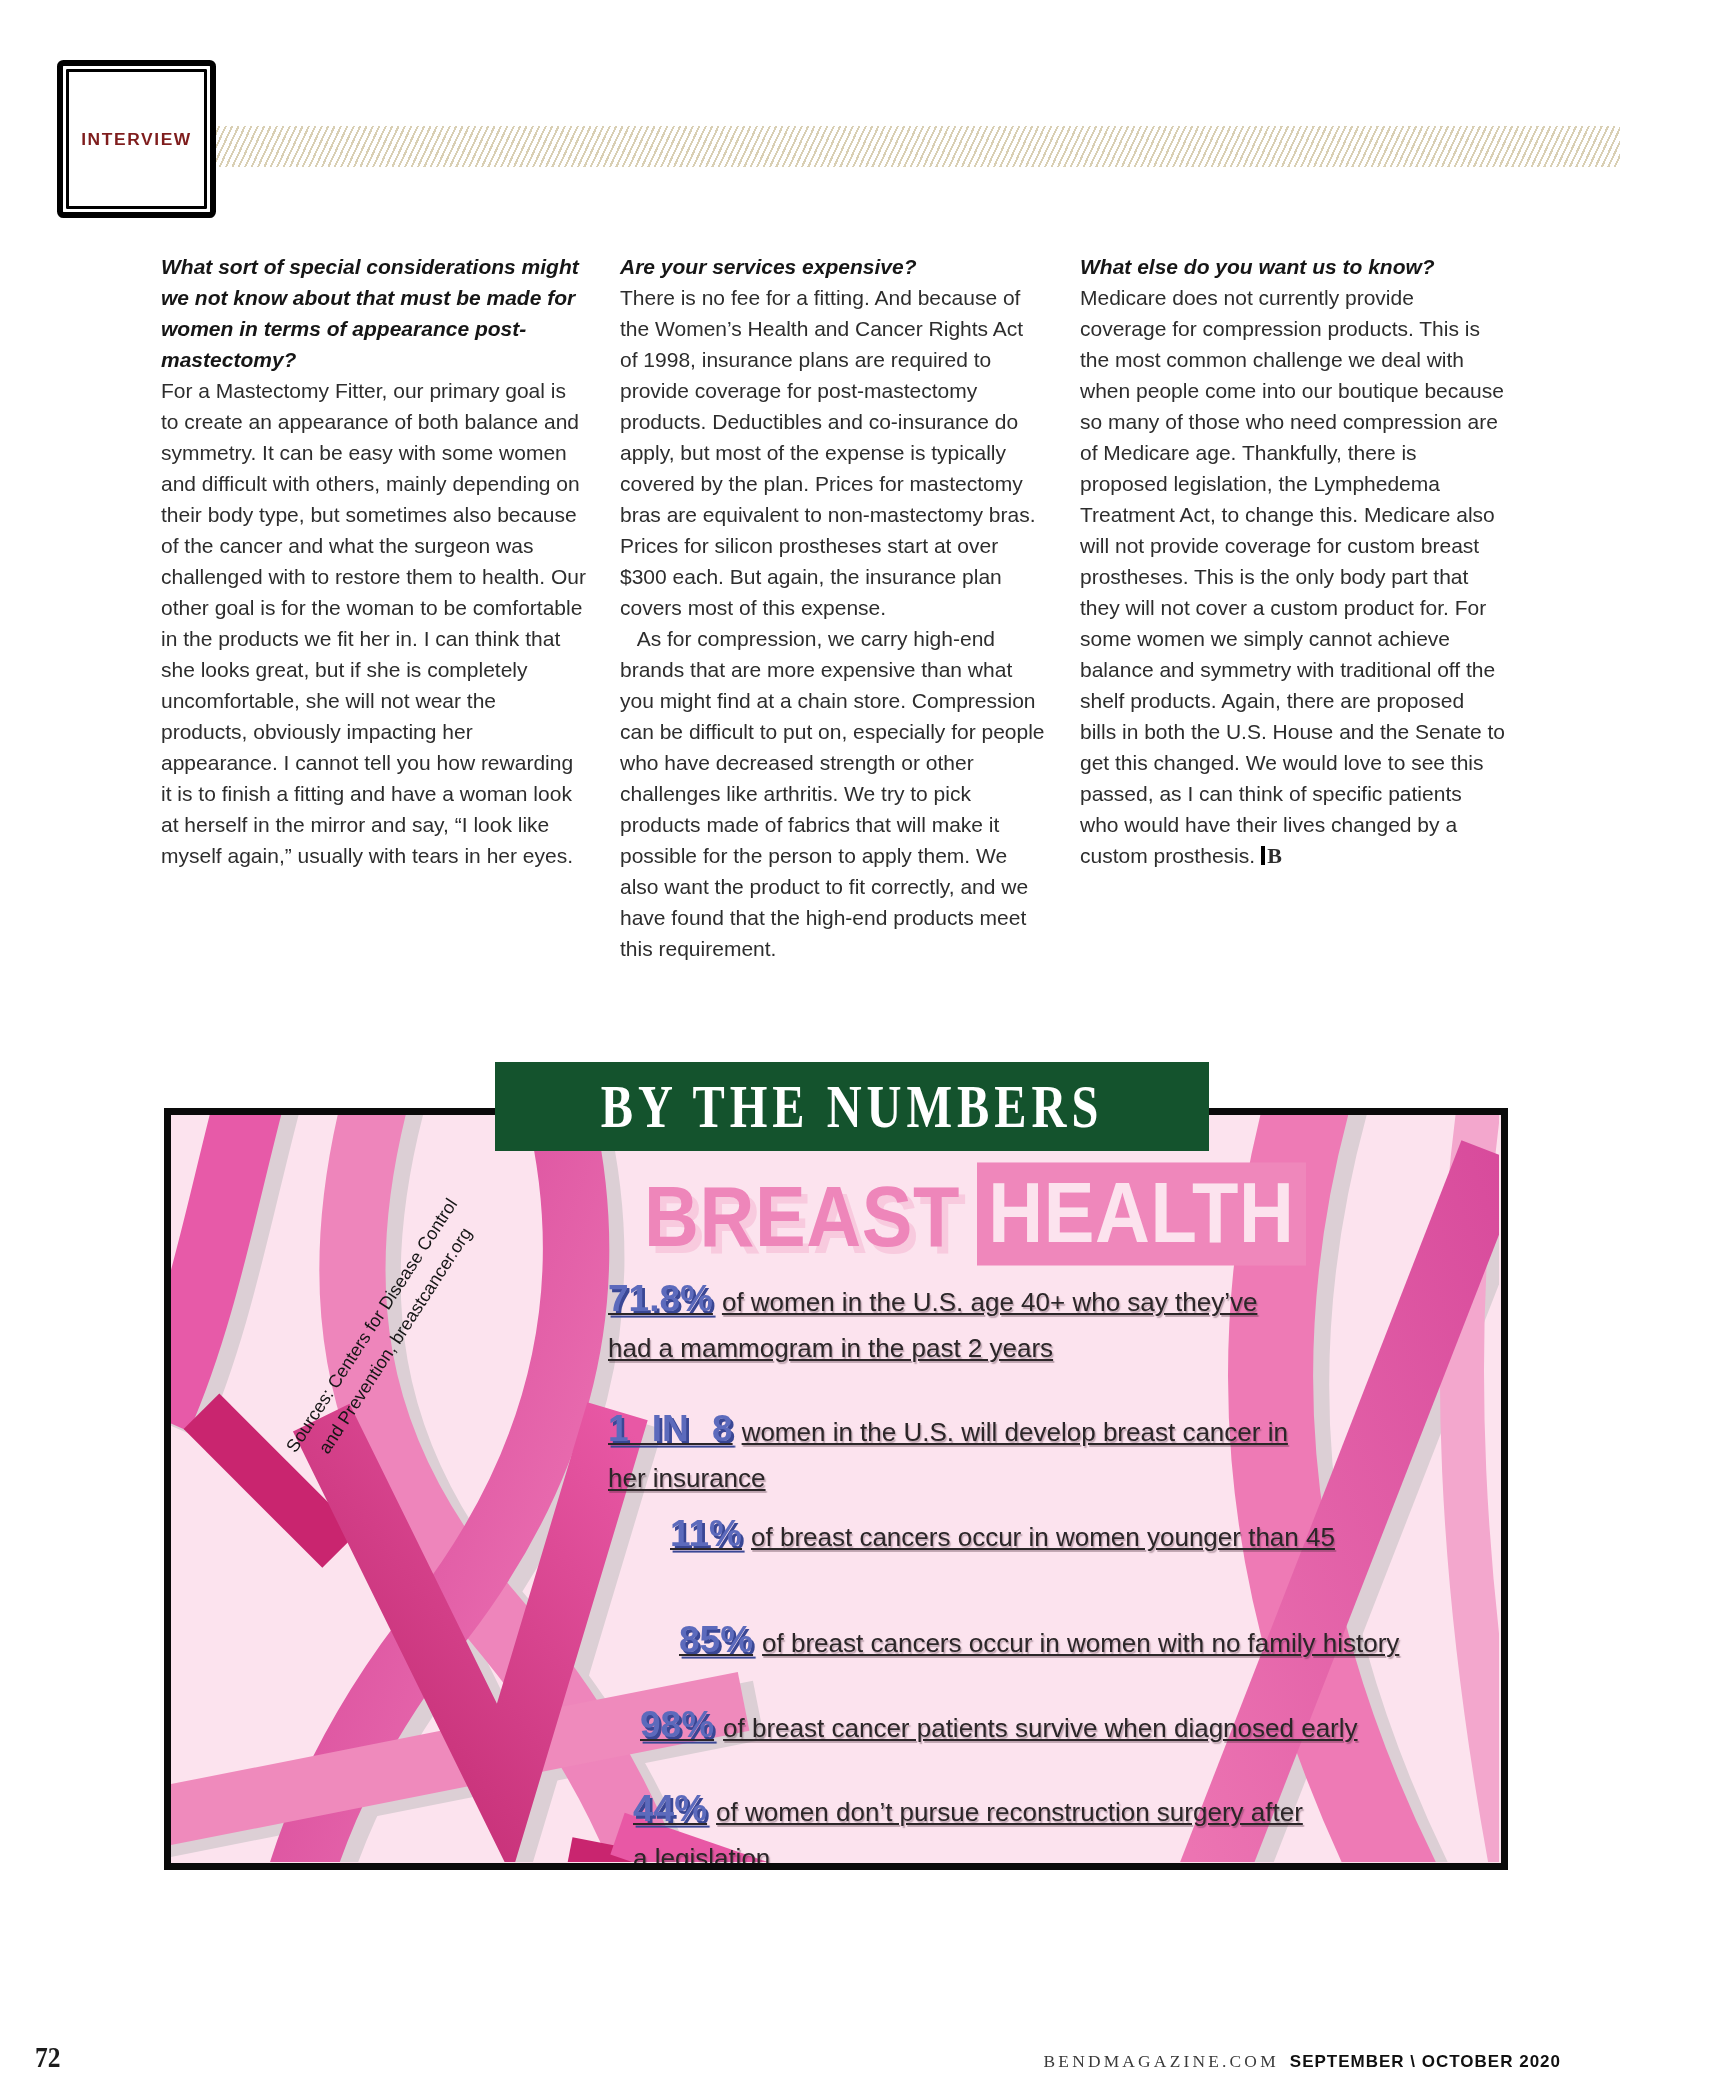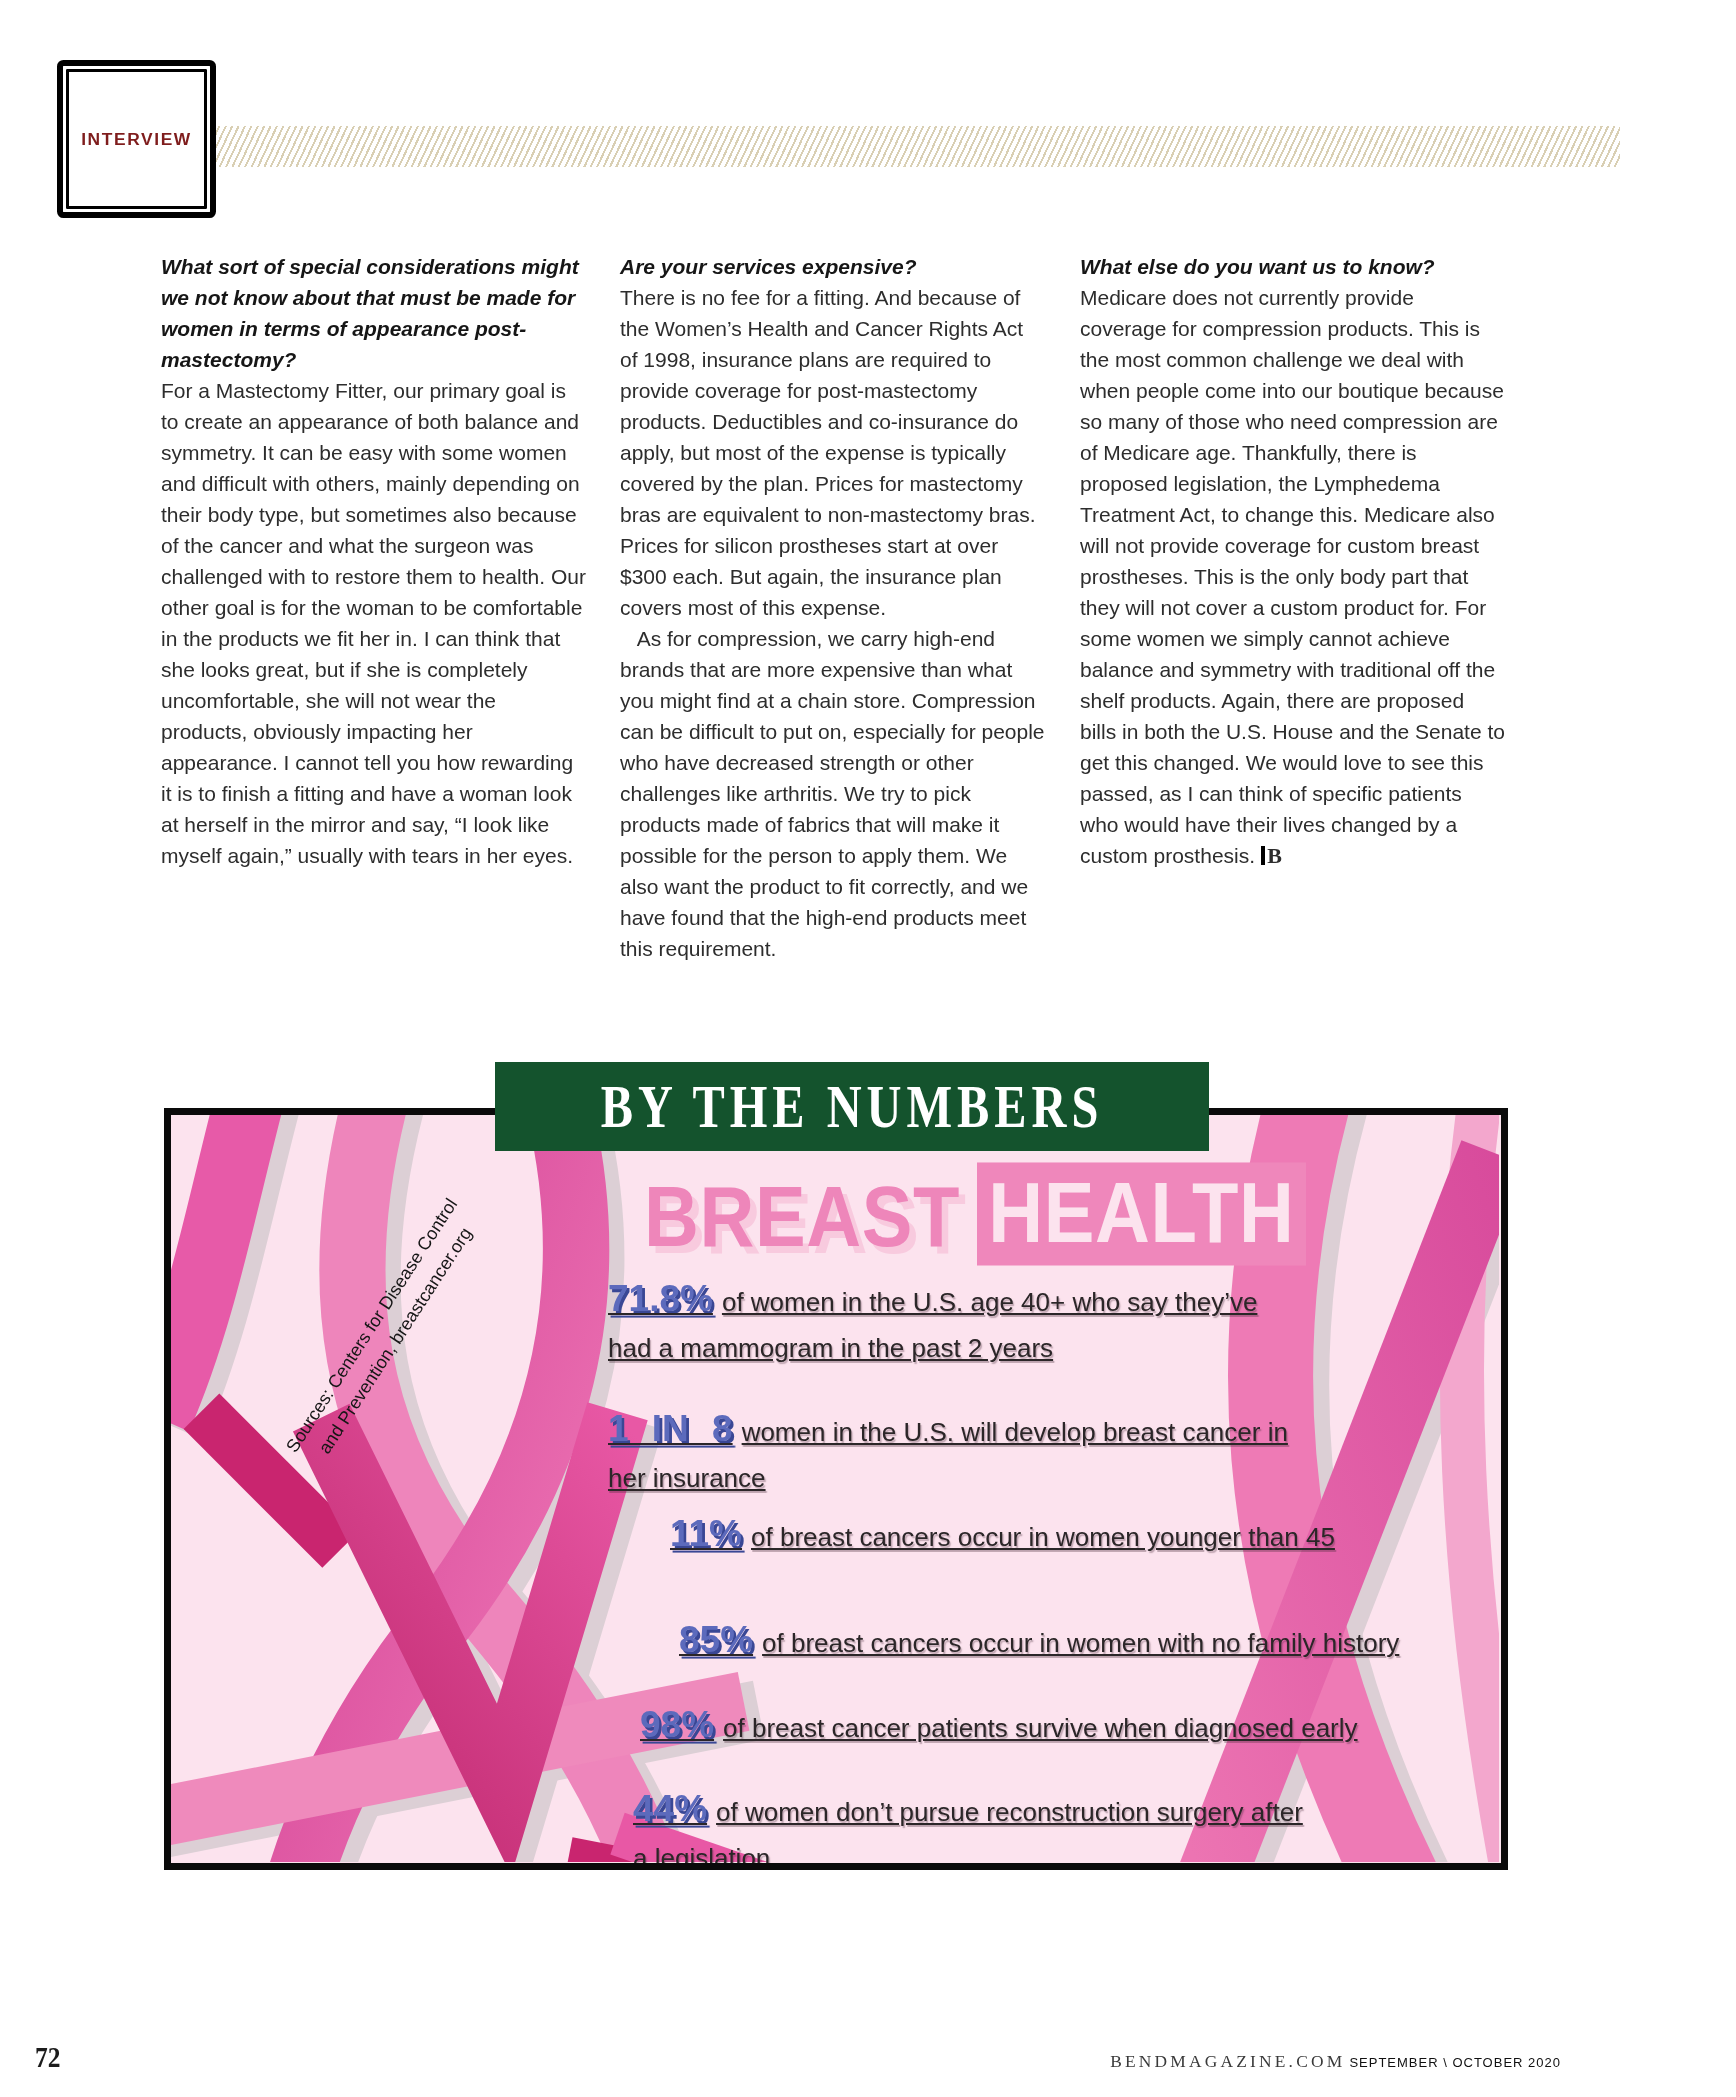--- a/index.html
+++ b/index.html
@@ -52,23 +52,23 @@
   .stat-r1{left:437px;top:161px;}
   .stat-r2{left:437px;top:291px;}
   .stat-r3{left:453px;top:396px;margin-left:46px;}
   .stat-r4{left:462px;top:502px;margin-left:46px;}
   .stat-r5{left:469px;top:587px;}
   .stat-r6{left:462px;top:671px;}
 
   
   .folio{position:absolute;left:35px;top:2040px;font-family:"Liberation Serif",serif;font-weight:700;
     font-size:30px;transform:scaleX(0.85);transform-origin:left;}
-  .footer-right{position:absolute;right:175px;top:2051px;display:flex;align-items:baseline;gap:4px;}
+  .footer-right{position:absolute;right:175px;top:2051px;display:flex;align-items:baseline;gap:11px;}
   .footer-site{font-family:"Liberation Serif",serif;font-size:17.4px;letter-spacing:3.2px;color:#3a3a3a;}
-  .footer-issue{font-weight:400;font-size:13px;letter-spacing:1px;color:#101010;}
+  .footer-issue{font-weight:700;font-size:17px;letter-spacing:1px;color:#101010;}
 </style>
 </head>
 <body>
 
 <div class="page">
 
   <div class="stripe-band"></div>
   <div class="kicker-box">
     <div class="kicker-inner">
       <span class="kicker-label">INTERVIEW</span>

